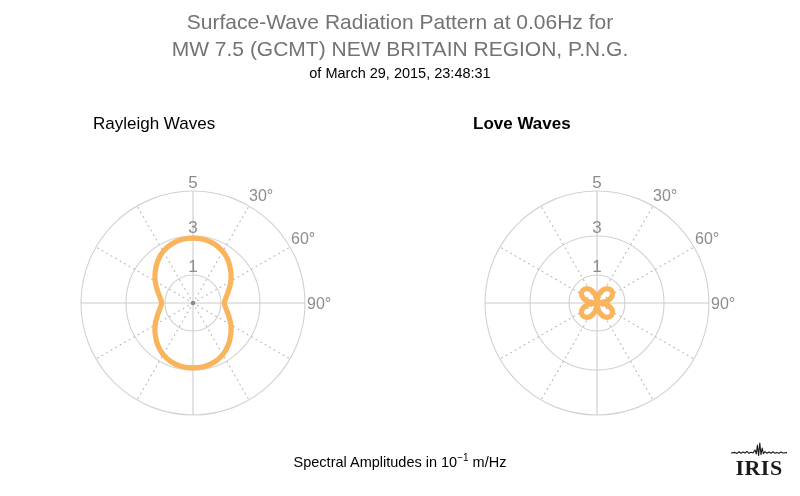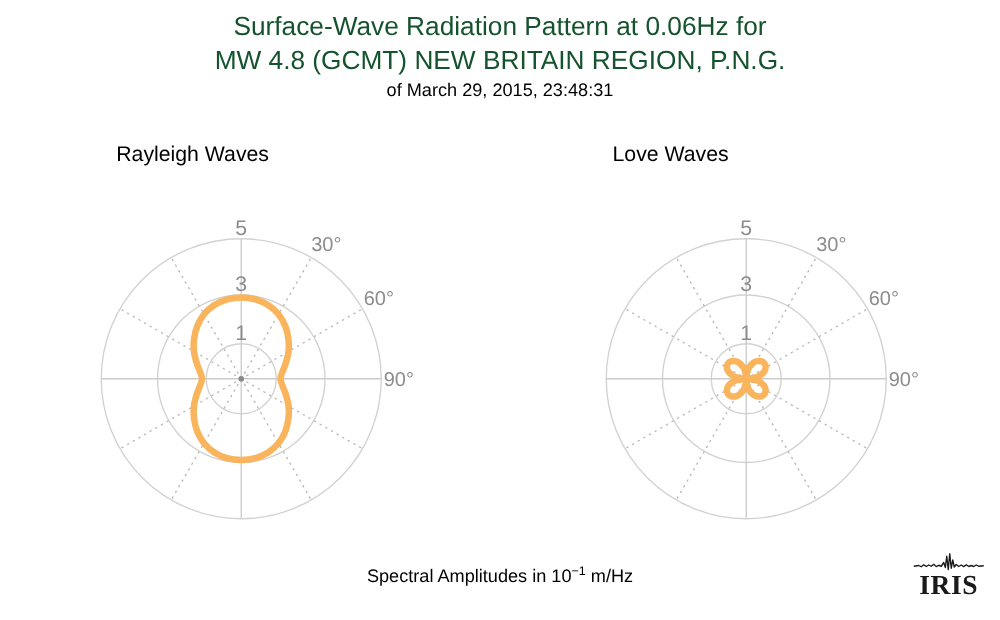--- a/index.html
+++ b/index.html
@@ -20,41 +20,41 @@
   #title-block {
     position: absolute;
     top: 8px;
     left: 0;
     width: 800px;
     text-align: center;
   }
   #title-line-1, #title-line-2 {
     font-size: 21px;
     line-height: 27px;
-    color: #14532d;
+    color: #737373;
     white-space: nowrap;
   }
   #title-line-3 {
     font-size: 14.5px;
     line-height: 22px;
     color: #000;
     white-space: nowrap;
     text-align: center;
   }
 
   
   .panel-title {
     position: absolute;
     font-size: 17px;
     color: #000;
     text-align: left;
     white-space: nowrap;
   }
   #rayleigh-title { top: 114px; left: 93px; width: 200px; }
-  #love-title     { top: 114px; left: 490px; width: 200px; }
+  #love-title     { top: 114px; left: 473px; width: 200px; font-weight: bold; }
 
   
   .polar-panel {
     position: absolute;
     top: 167px;
     width: 272px;
     height: 272px;
   }
   #rayleigh-panel { left: 57px; }
   #love-panel     { left: 461px; }
@@ -136,21 +136,21 @@
     color: #1a1a1a;
     line-height: 21px;
   }
   #iris-trace-svg { display: block; margin: 0 auto; }
 </style>
 </head>
 <body>
 
 <div id="title-block">
   <div id="title-line-1">Surface-Wave Radiation Pattern at 0.06Hz for</div>
-  <div id="title-line-2">MW 4.8 (GCMT) NEW BRITAIN REGION, P.N.G.</div>
+  <div id="title-line-2">MW 7.5 (GCMT) NEW BRITAIN REGION, P.N.G.</div>
   <div id="title-line-3">of March 29, 2015, 23:48:31</div>
 </div>
 
 <div class="panel-title" id="rayleigh-title">Rayleigh Waves</div>
 <div class="panel-title" id="love-title">Love Waves</div>
 
 <div class="polar-panel" id="rayleigh-panel">
   <svg class="polar-svg" viewBox="0 0 272 272" id="rayleigh-svg">
     <g>
       <circle class="ring" cx="136" cy="136" r="28"></circle>

